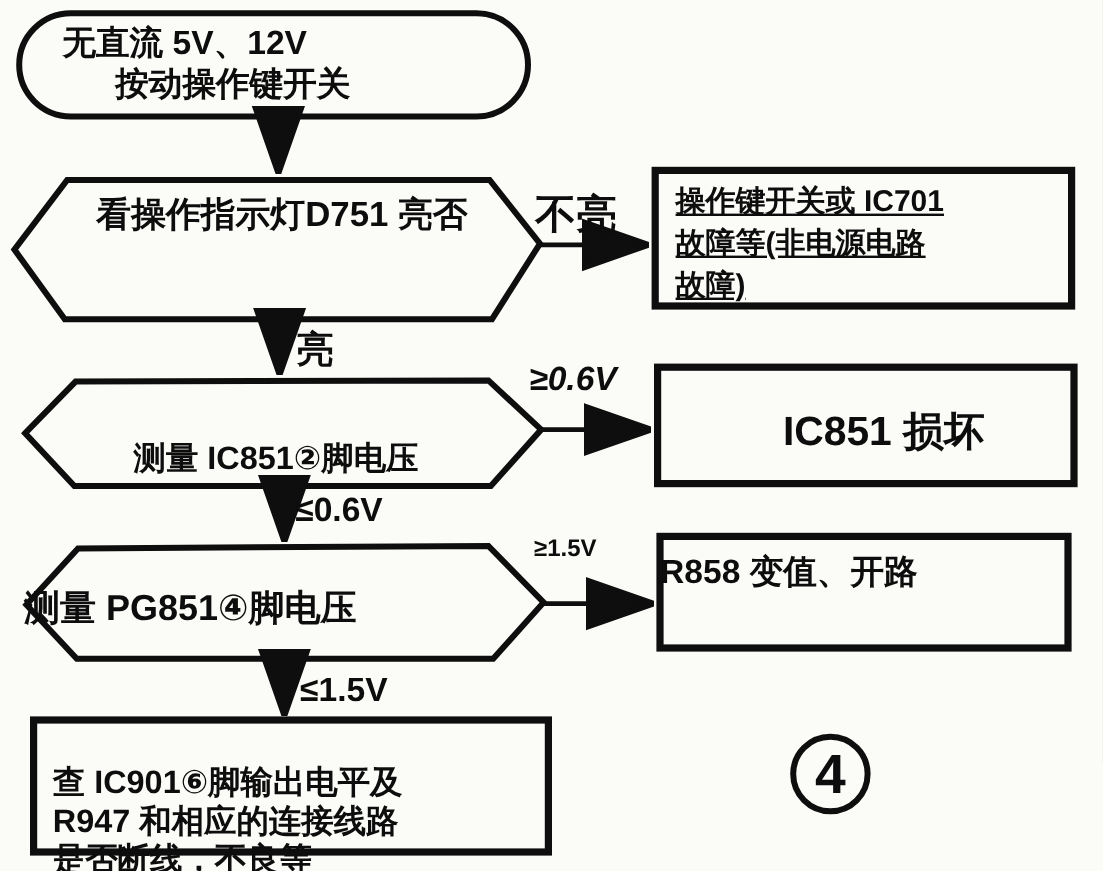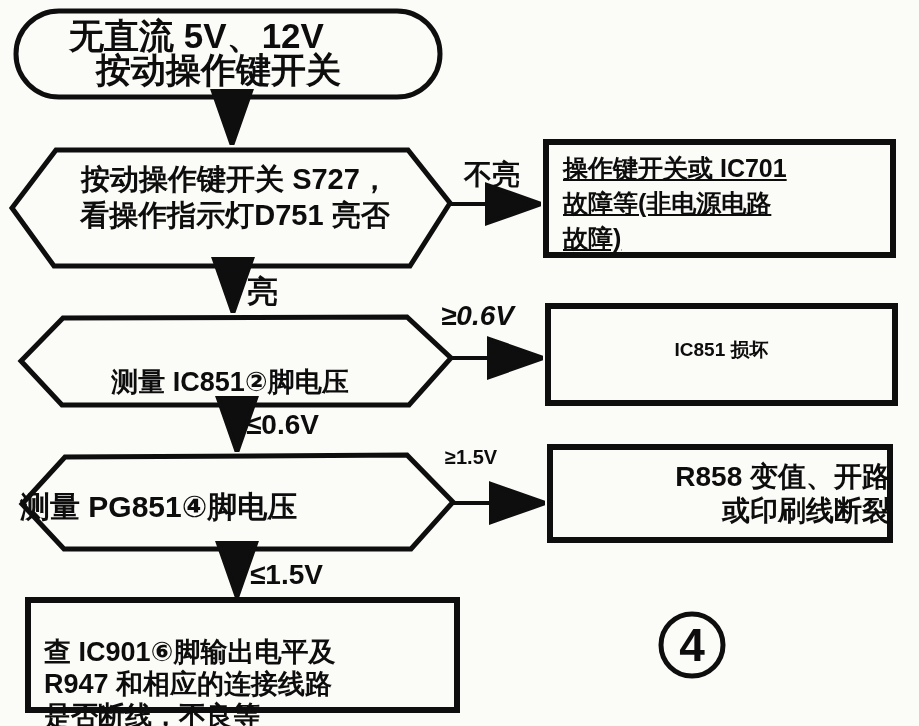--- a/index.html
+++ b/index.html
@@ -8,33 +8,33 @@
     width:919px;height:726px;
     background:#fbfbf8;
     overflow:hidden;
     font-family:"Liberation Sans","DejaVu Sans",sans-serif;
     font-weight:700;
     color:#0d0d0d;
   }
   #shapes{position:absolute;left:0;top:0;width:919px;height:726px;}
   #shapes *{stroke:#0e0e0e;}
   .txt{position:absolute;white-space:nowrap;}
-  .t-start{left:52px;top:19px;font-size:35px;line-height:34px;text-align:center;}
+  .t-start{left:52px;top:19px;font-size:28px;line-height:34px;}
   .t-start .l2{padding-left:44px;}
   .t-d1{left:40px;top:161px;width:390px;text-align:center;font-size:29px;line-height:36px;}
-  .lab-no{left:446px;top:156px;width:92px;text-align:center;font-size:28px;}
+  .lab-no{left:446px;top:156px;width:92px;text-align:left;font-size:34px;}
   .t-r1{left:563px;top:151px;font-size:25px;line-height:35px;text-decoration:underline;}
   .lab-yes{left:247px;top:271px;font-size:31px;}
   .t-d2{left:28px;top:344px;width:404px;text-align:center;font-size:27px;margin-top:20px;}
   .lab-geq06{left:441px;top:300px;font-size:28px;font-style:italic;}
-  .t-r2{left:548px;top:337px;width:347px;text-align:center;font-size:19px;}
+  .t-r2{left:563px;top:337px;width:347px;text-align:center;font-size:34px;}
   .lab-leq06{left:246px;top:409px;font-size:28px;text-align:center;}
   .t-d3{left:20px;top:487px;width:404px;font-size:30px;}
   .lab-geq15{left:445px;top:446px;font-size:20px;}
-  .t-r3{left:550px;top:460px;width:340px;text-align:right;font-size:28px;line-height:34px;}
+  .t-r3{left:550px;top:460px;width:340px;text-align:left;font-size:28px;line-height:34px;}
   .lab-leq15{left:250px;top:559px;font-size:28px;}
   .t-final{left:44px;top:608px;font-size:27px;line-height:32px;margin-top:28px;}
   .fig-num{
     left:661px;top:613px;width:62px;height:64px;
     display:flex;align-items:center;justify-content:center;
     font-size:46px;
   }
 </style>
 </head>
 <body>
@@ -80,21 +80,20 @@
 
     <circle cx="692" cy="645" r="31" fill="none" stroke-width="5"></circle>
   </svg>
 
   <div class="txt t-start">
     <div class="l1">无直流 5V、12V</div>
     <div class="l2">按动操作键开关</div>
   </div>
 
   <div class="txt t-d1">
-    <div>按动操作键开关 S727，</div>
     <div>看操作指示灯D751 亮否</div>
   </div>
 
   <div class="txt lab-no">不亮</div>
   <div class="txt lab-yes">亮</div>
 
   <div class="txt t-r1">
     <div>操作键开关或 IC701</div>
     <div>故障等(非电源电路</div>
     <div>故障)</div>
@@ -105,21 +104,20 @@
   <div class="txt lab-leq06">≤0.6V</div>
 
   <div class="txt t-r2">IC851 损坏</div>
 
   <div class="txt t-d3">测量 PG851④脚电压</div>
   <div class="txt lab-geq15">≥1.5V</div>
   <div class="txt lab-leq15">≤1.5V</div>
 
   <div class="txt t-r3">
     <div>R858 变值、开路</div>
-    <div>或印刷线断裂</div>
   </div>
 
   <div class="txt t-final">
     <div>查 IC901⑥脚输出电平及</div>
     <div>R947 和相应的连接线路</div>
     <div>是否断线，不良等</div>
   </div>
 
   <div class="txt fig-num">4</div>
 

